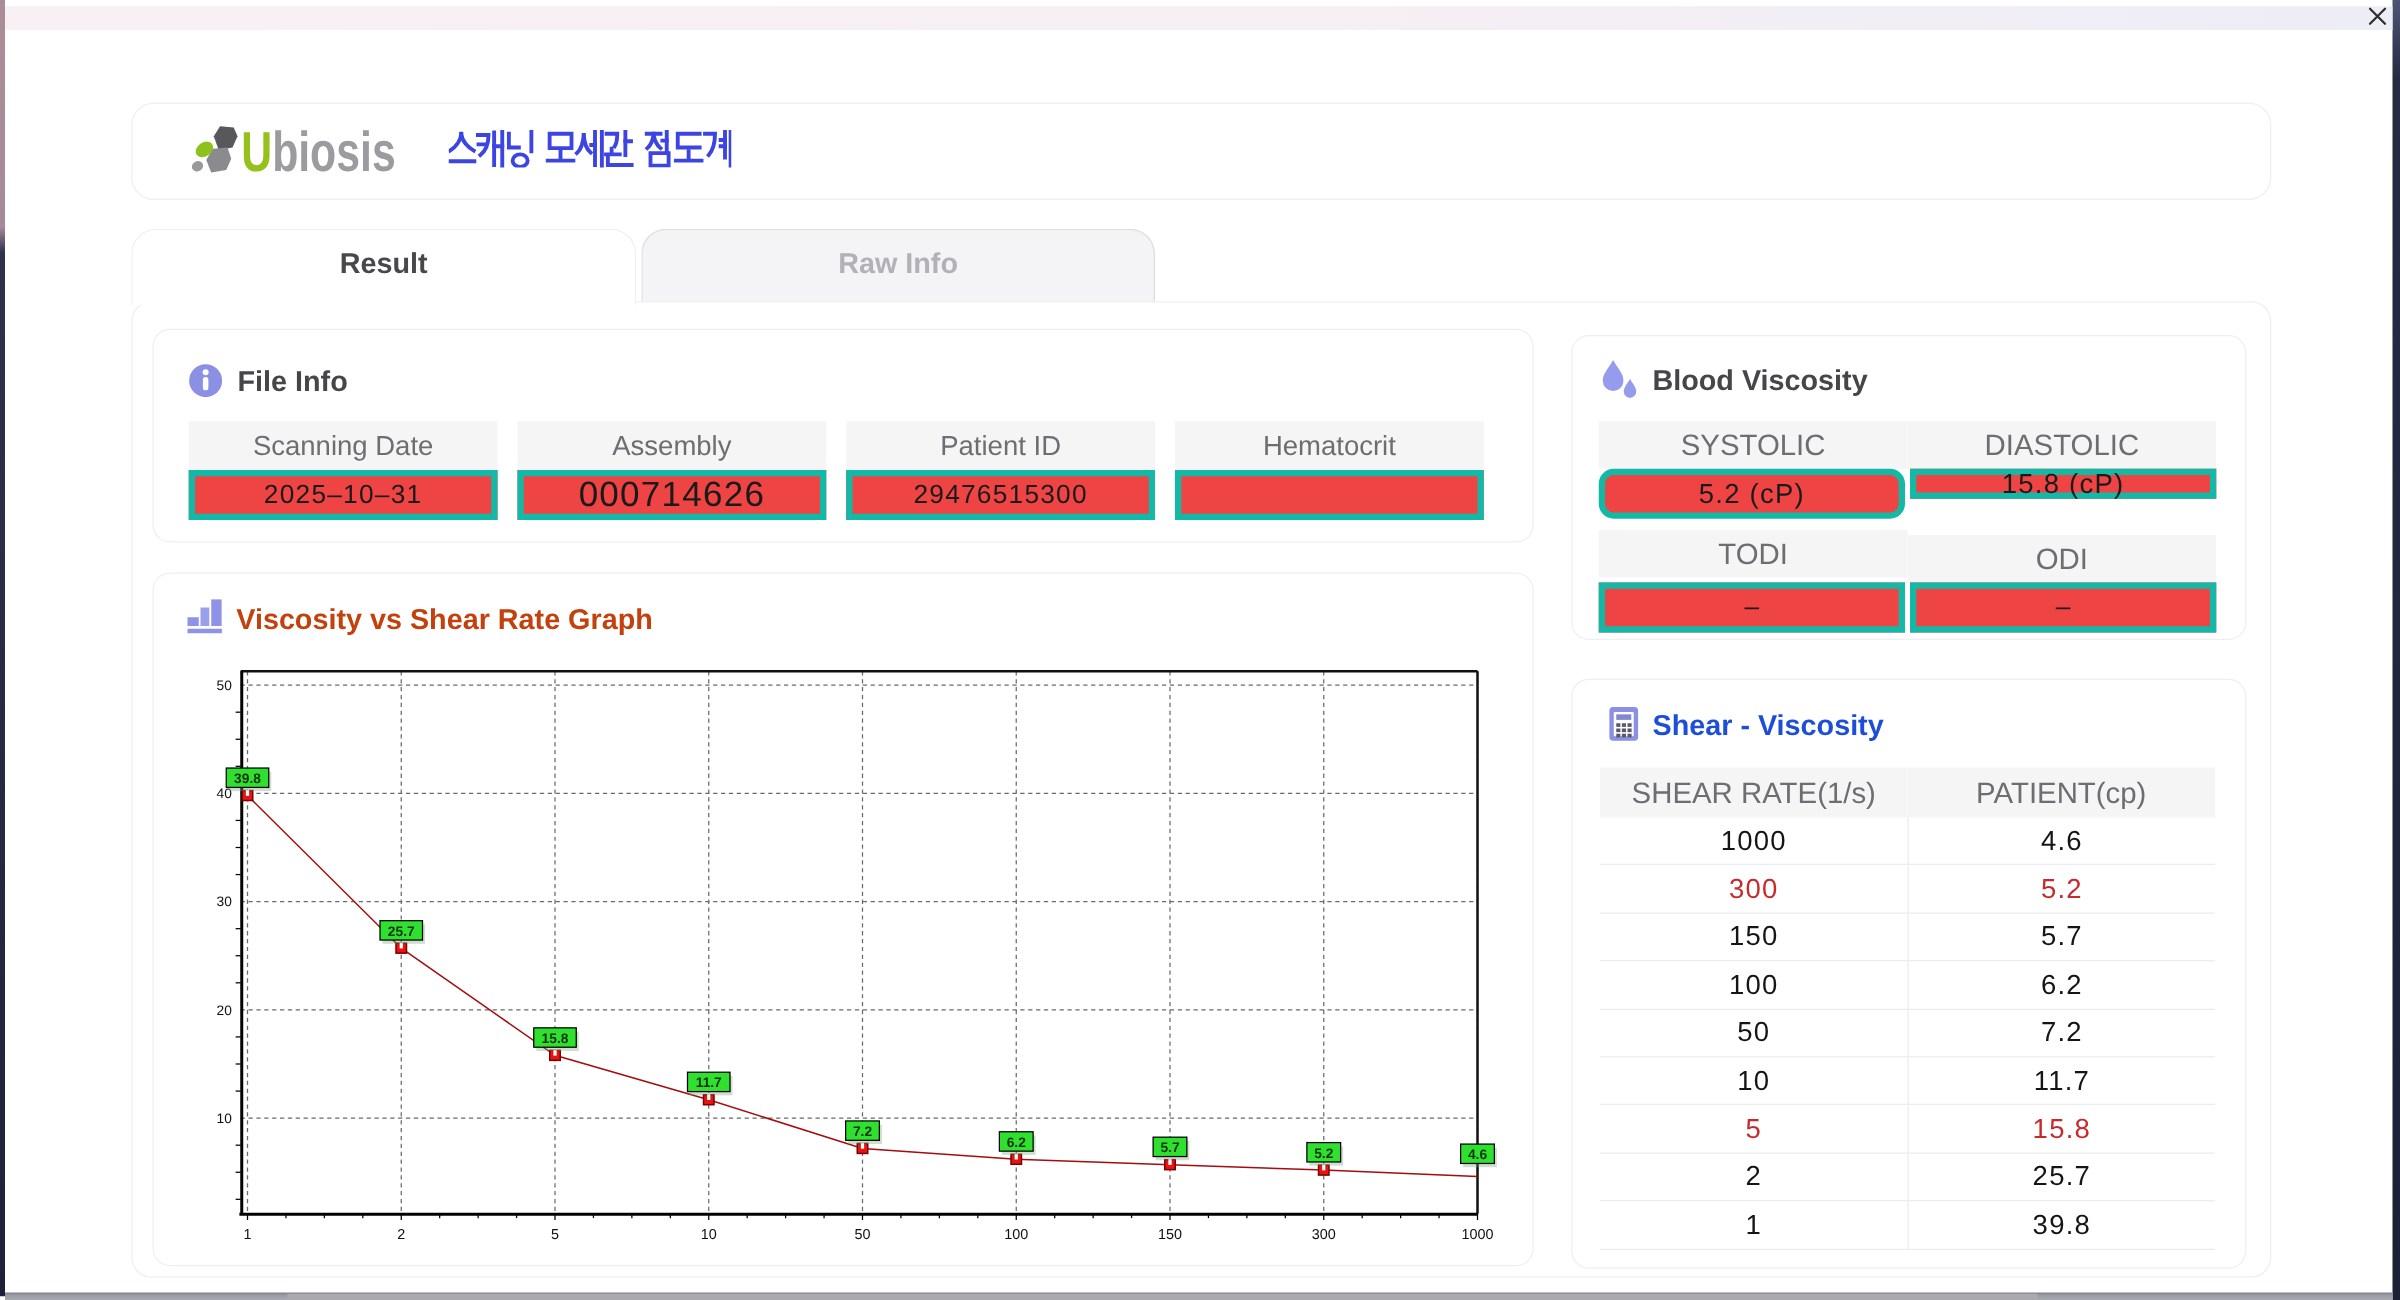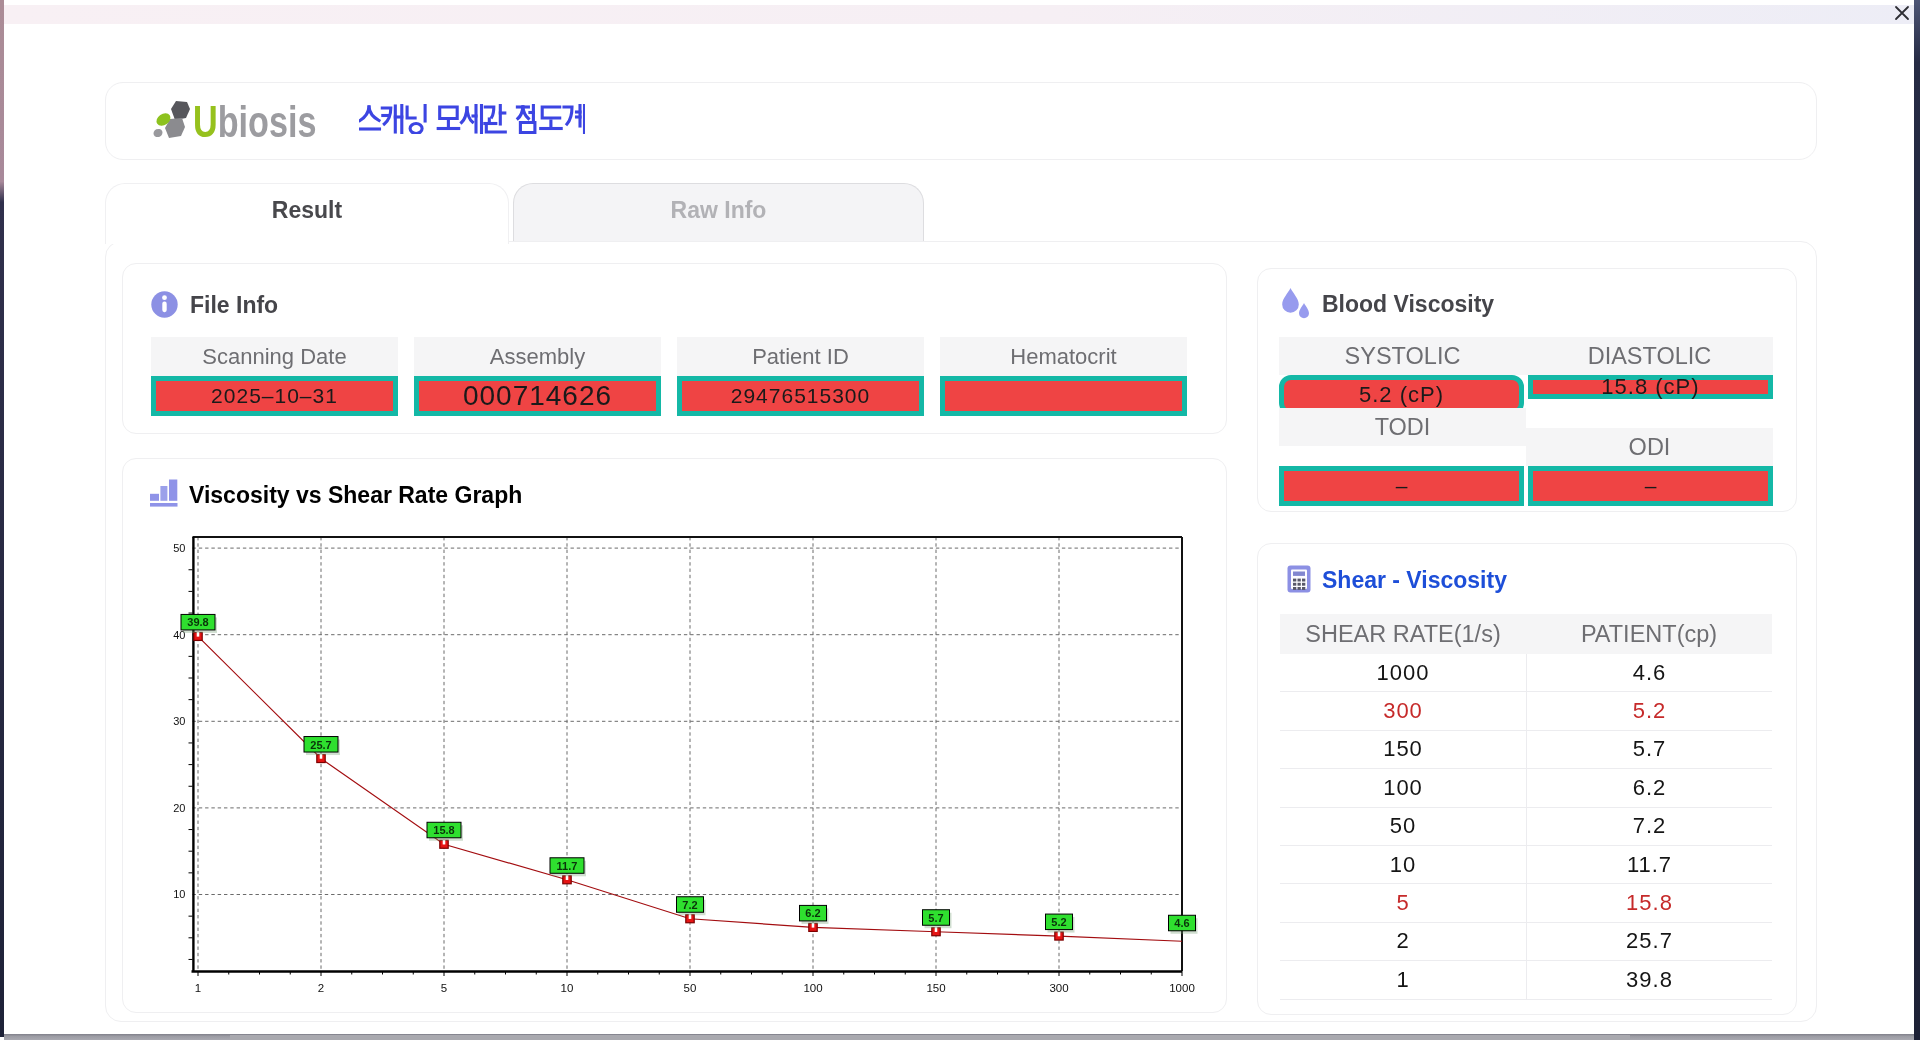--- a/index.html
+++ b/index.html
@@ -118,21 +118,21 @@
   <div class="valcell" style="left:677px;top:376px;width:247px;height:40px;font-size:21px;letter-spacing:1px;">29476515300</div>
   <div class="valcell" style="left:940px;top:376px;width:247px;height:40px;"></div>
 
   <div class="card" style="left:122px;top:458px;width:1105px;height:555px;border-radius:14px;"></div>
   <svg class="abs ico" style="left:149px;top:479px;" width="30" height="30" viewBox="0 0 30 30">
     <rect x="1" y="14.8" width="9" height="7" fill="#8f93e8"></rect>
     <rect x="11.4" y="7" width="7" height="14.8" fill="#9ba0ea"></rect>
     <rect x="20" y="0.5" width="8.3" height="21.3" fill="#8f93e8"></rect>
     <rect x="1" y="24" width="27.5" height="3.6" fill="#8f93e8"></rect>
   </svg>
-  <div class="abs" style="left:189px;top:482px;font-size:23px;font-weight:bold;color:#000000;">Viscosity vs Shear Rate Graph</div>
+  <div class="abs" style="left:189px;top:482px;font-size:23px;font-weight:bold;color:#c2410c;">Viscosity vs Shear Rate Graph</div>
 
   <svg class="abs" id="chart" style="left:0;top:0;" width="1920" height="1040" viewBox="0 0 1920 1040">
       <line x1="192.5" y1="548.1" x2="1182" y2="548.1" stroke="#6b6b6b" stroke-width="1" stroke-dasharray="3.4 2.9"></line>
       <line x1="192.5" y1="634.7" x2="1182" y2="634.7" stroke="#6b6b6b" stroke-width="1" stroke-dasharray="3.4 2.9"></line>
       <line x1="192.5" y1="721.3" x2="1182" y2="721.3" stroke="#6b6b6b" stroke-width="1" stroke-dasharray="3.4 2.9"></line>
       <line x1="192.5" y1="807.9" x2="1182" y2="807.9" stroke="#6b6b6b" stroke-width="1" stroke-dasharray="3.4 2.9"></line>
       <line x1="192.5" y1="894.5" x2="1182" y2="894.5" stroke="#6b6b6b" stroke-width="1" stroke-dasharray="3.4 2.9"></line>
       <line x1="198" y1="537" x2="198" y2="971" stroke="#6b6b6b" stroke-width="1" stroke-dasharray="3.4 2.9"></line>
       <line x1="321" y1="537" x2="321" y2="971" stroke="#6b6b6b" stroke-width="1" stroke-dasharray="3.4 2.9"></line>
       <line x1="444" y1="537" x2="444" y2="971" stroke="#6b6b6b" stroke-width="1" stroke-dasharray="3.4 2.9"></line>
@@ -257,21 +257,21 @@
   <div class="card" style="left:1257px;top:268px;width:540px;height:244px;border-radius:14px;"></div>
   <svg class="abs" style="left:1281px;top:287px;" width="32" height="34" viewBox="0 0 32 34">
     <path d="M9.5 1 C11.8 6 17.8 11.5 17.8 17.5 A8.3 8.3 0 1 1 1.2 17.5 C1.2 11.5 7.2 6 9.5 1 Z" fill="#979bee"></path>
     <path d="M23 16 C24.4 19 28 22.5 28 26.3 A5 5 0 1 1 18 26.3 C18 22.5 21.6 19 23 16 Z" fill="#979bee"></path>
   </svg>
   <div class="abs" style="left:1322px;top:291px;font-size:23px;font-weight:bold;color:#45454a;">Blood Viscosity</div>
   <div class="hdrcell" style="left:1526px;top:337px;width:247px;height:38px;font-size:23.5px;">DIASTOLIC</div>
   <div class="hdrcell" style="left:1279px;top:337px;width:247px;height:38px;font-size:23.5px;">SYSTOLIC</div>
   <div class="valcell" style="left:1279px;top:375px;width:245px;height:40px;font-size:22px;letter-spacing:1px;border-radius:12px;">5.2 (cP)</div>
   <div class="valcell" style="left:1528px;top:375px;width:245px;height:24px;font-size:22px;letter-spacing:1px;">15.8 (cP)</div>
-  <div class="hdrcell" style="left:1279px;top:408px;width:247px;height:38px;font-size:23.5px;text-align:right;">TODI</div>
+  <div class="hdrcell" style="left:1279px;top:424px;width:247px;height:38px;font-size:23.5px;text-align:right;">TODI</div>
   <div class="hdrcell" style="left:1526px;top:428px;width:247px;height:38px;font-size:23.5px;">ODI</div>
   <div class="valcell" style="left:1279px;top:466px;width:245px;height:40px;font-size:21px;">–</div>
   <div class="valcell" style="left:1528px;top:466px;width:245px;height:40px;font-size:21px;">–</div>
 
   <div class="card" style="left:1257px;top:543px;width:540px;height:472px;border-radius:14px;"></div>
   <svg class="abs" style="left:1287px;top:565px;" width="24" height="28" viewBox="0 0 24 28">
     <rect x="0.5" y="0.5" width="23" height="27" rx="3" fill="#8c90e4"></rect>
     <rect x="4" y="4.5" width="16" height="19.5" rx="1" fill="#fdfdff"></rect>
     <rect x="6" y="6.5" width="12" height="4.4" fill="#8287cf"></rect>
     <g fill="#585869">

